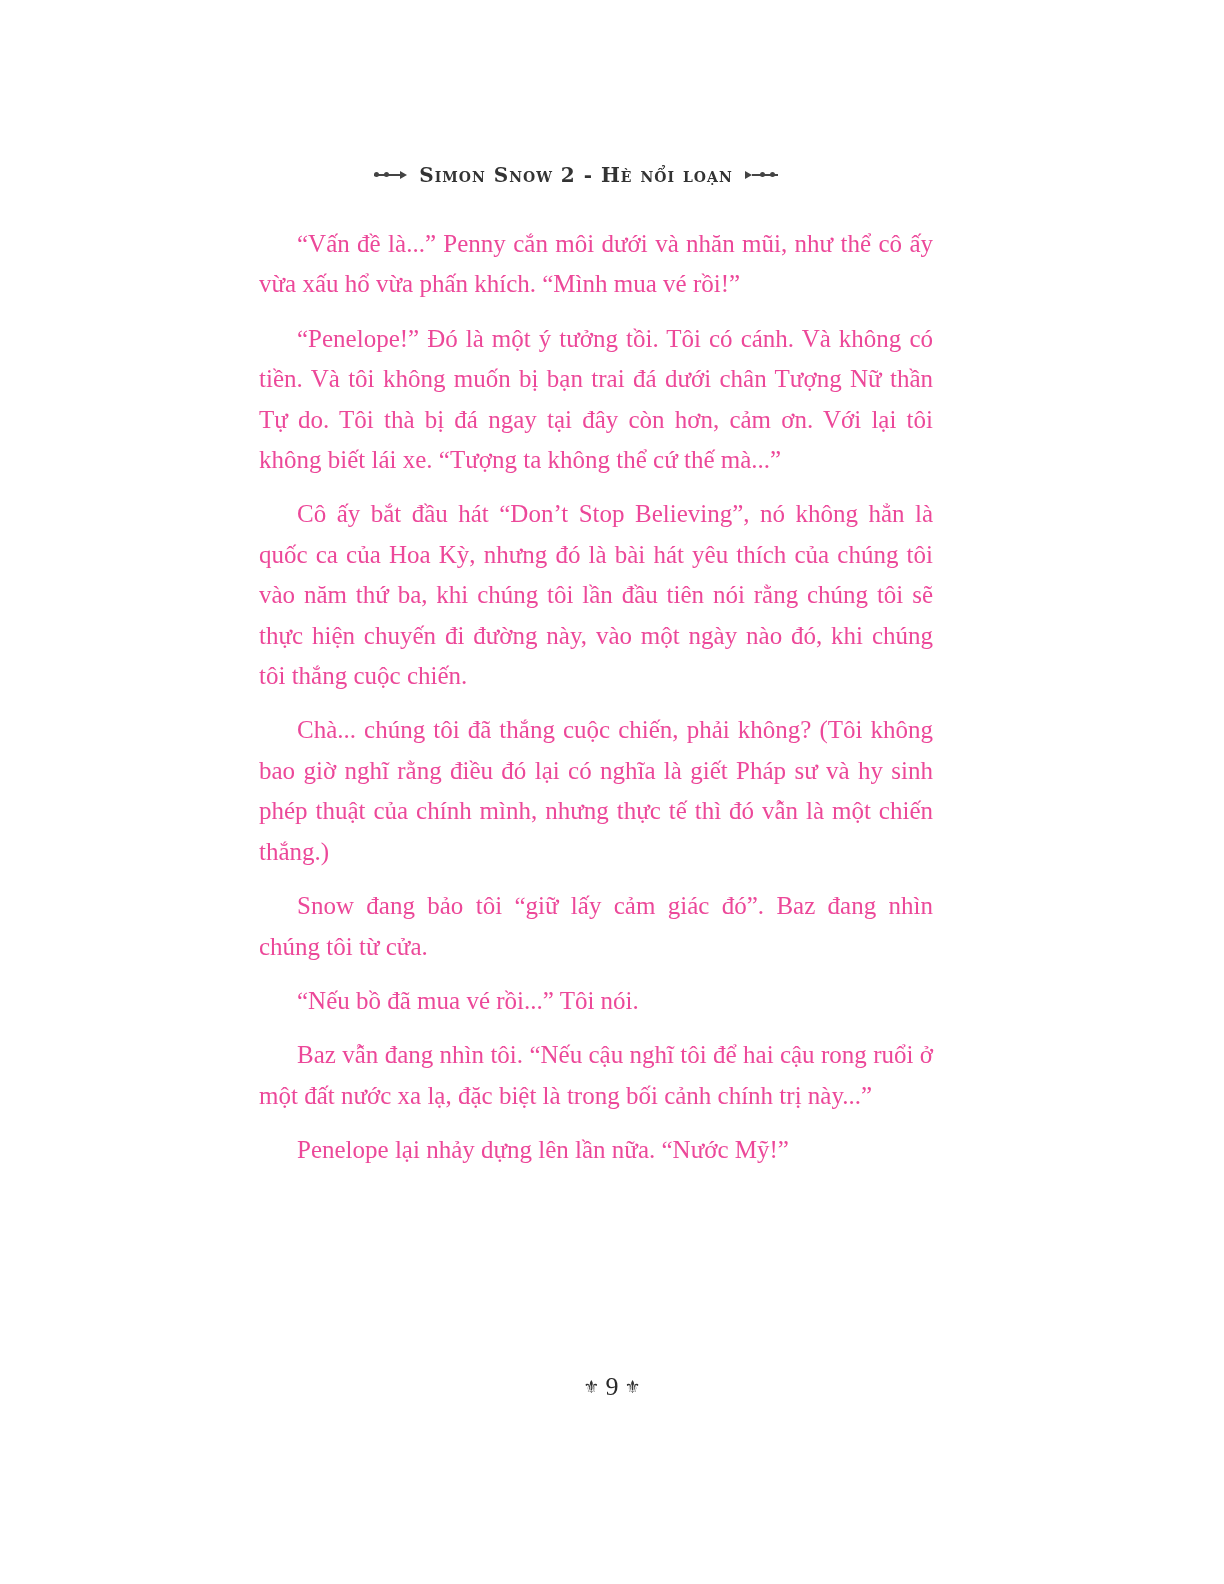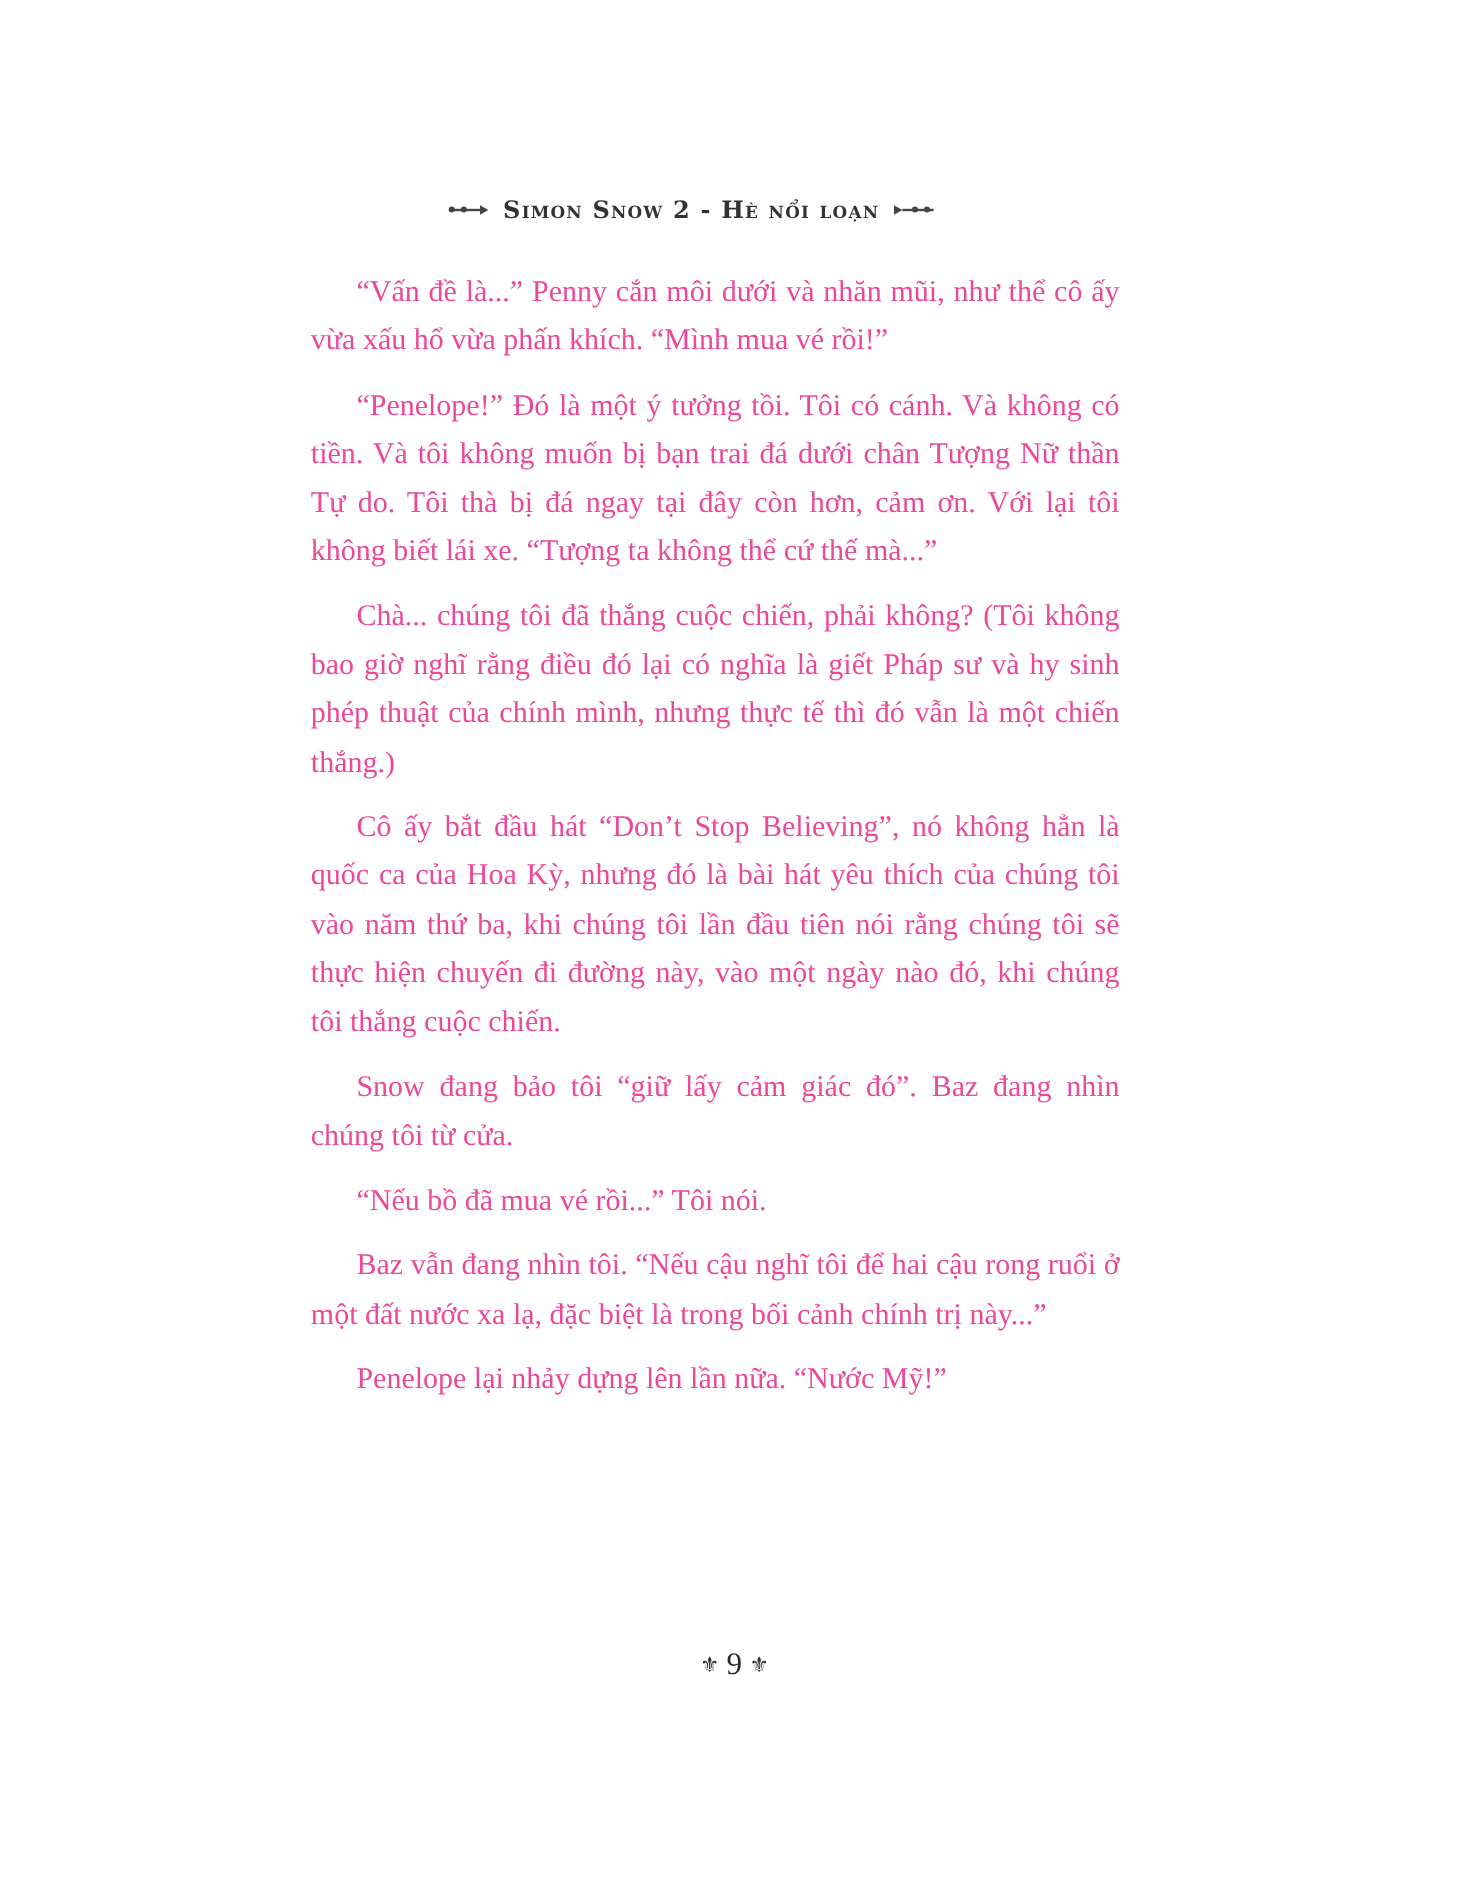--- a/index.html
+++ b/index.html
@@ -118,22 +118,22 @@
   <span class="header-title">Simon Snow 2 - Hè nổi loạn</span>
   <span class="ornament arrow-right">
     <span class="arrow-head"></span>
       <span class="arrow-line"></span>
   </span>
 </header>
 
 <main class="text-block">
   <p class="para">“Vấn đề là...” Penny cắn môi dưới và nhăn mũi, như thể cô ấy vừa xấu hổ vừa phấn khích. “Mình mua vé rồi!”</p>
   <p class="para">“Penelope!” Đó là một ý tưởng tồi. Tôi có cánh. Và không có tiền. Và tôi không muốn bị bạn trai đá dưới chân Tượng Nữ thần Tự do. Tôi thà bị đá ngay tại đây còn hơn, cảm ơn. Với lại tôi không biết lái xe. “Tượng ta không thể cứ thế mà...”</p>
+  <p class="para">Cô ấy bắt đầu hát “Don’t Stop Believing”, nó không hẳn là quốc ca của Hoa Kỳ, nhưng đó là bài hát yêu thích của chúng tôi vào năm thứ ba, khi chúng tôi lần đầu tiên nói rằng chúng tôi sẽ thực hiện chuyến đi đường này, vào một ngày nào đó, khi chúng tôi thắng cuộc chiến.</p>
   <p class="para">Chà... chúng tôi đã thắng cuộc chiến, phải không? (Tôi không bao giờ nghĩ rằng điều đó lại có nghĩa là giết Pháp sư và hy sinh phép thuật của chính mình, nhưng thực tế thì đó vẫn là một chiến thắng.)</p>
-  <p class="para">Cô ấy bắt đầu hát “Don’t Stop Believing”, nó không hẳn là quốc ca của Hoa Kỳ, nhưng đó là bài hát yêu thích của chúng tôi vào năm thứ ba, khi chúng tôi lần đầu tiên nói rằng chúng tôi sẽ thực hiện chuyến đi đường này, vào một ngày nào đó, khi chúng tôi thắng cuộc chiến.</p>
   <p class="para">Snow đang bảo tôi “giữ lấy cảm giác đó”. Baz đang nhìn chúng tôi từ cửa.</p>
   <p class="para">“Nếu bồ đã mua vé rồi...” Tôi nói.</p>
   <p class="para">Baz vẫn đang nhìn tôi. “Nếu cậu nghĩ tôi để hai cậu rong ruổi ở một đất nước xa lạ, đặc biệt là trong bối cảnh chính trị này...”</p>
   <p class="para">Penelope lại nhảy dựng lên lần nữa. “Nước Mỹ!”</p>
 </main>
 
 <footer class="page-footer">
   <span class="fleur">⚜</span>
   <span class="page-number">9</span>
   <span class="fleur">⚜</span>

